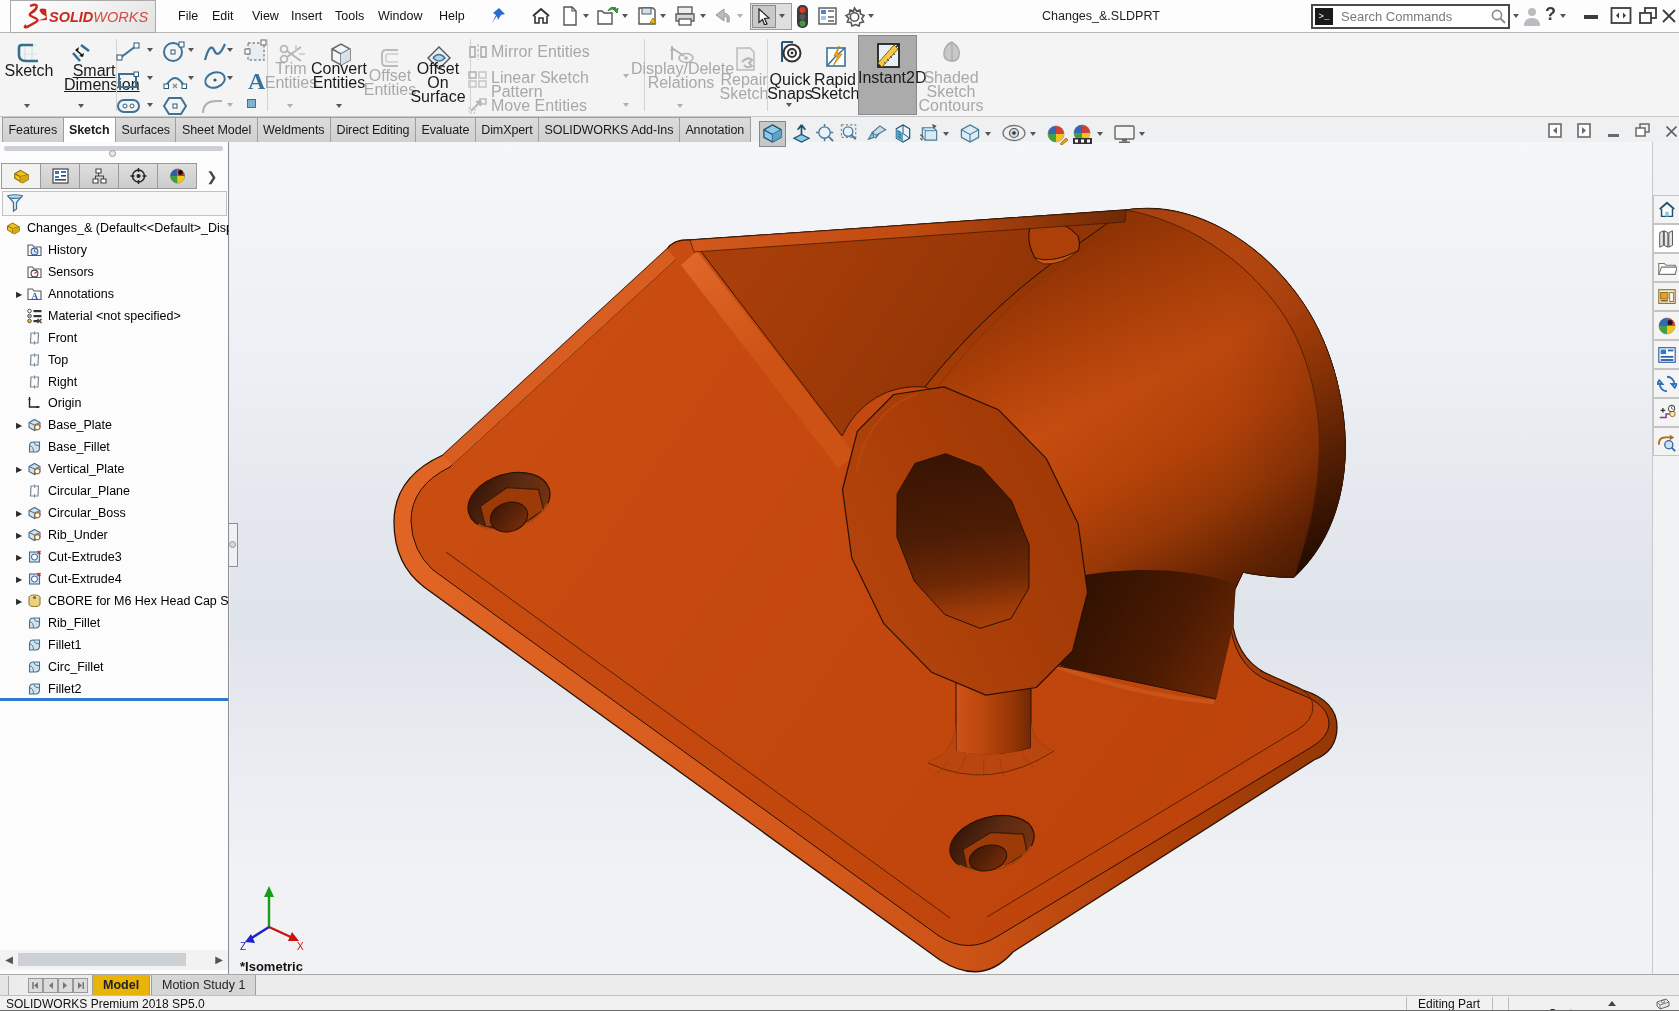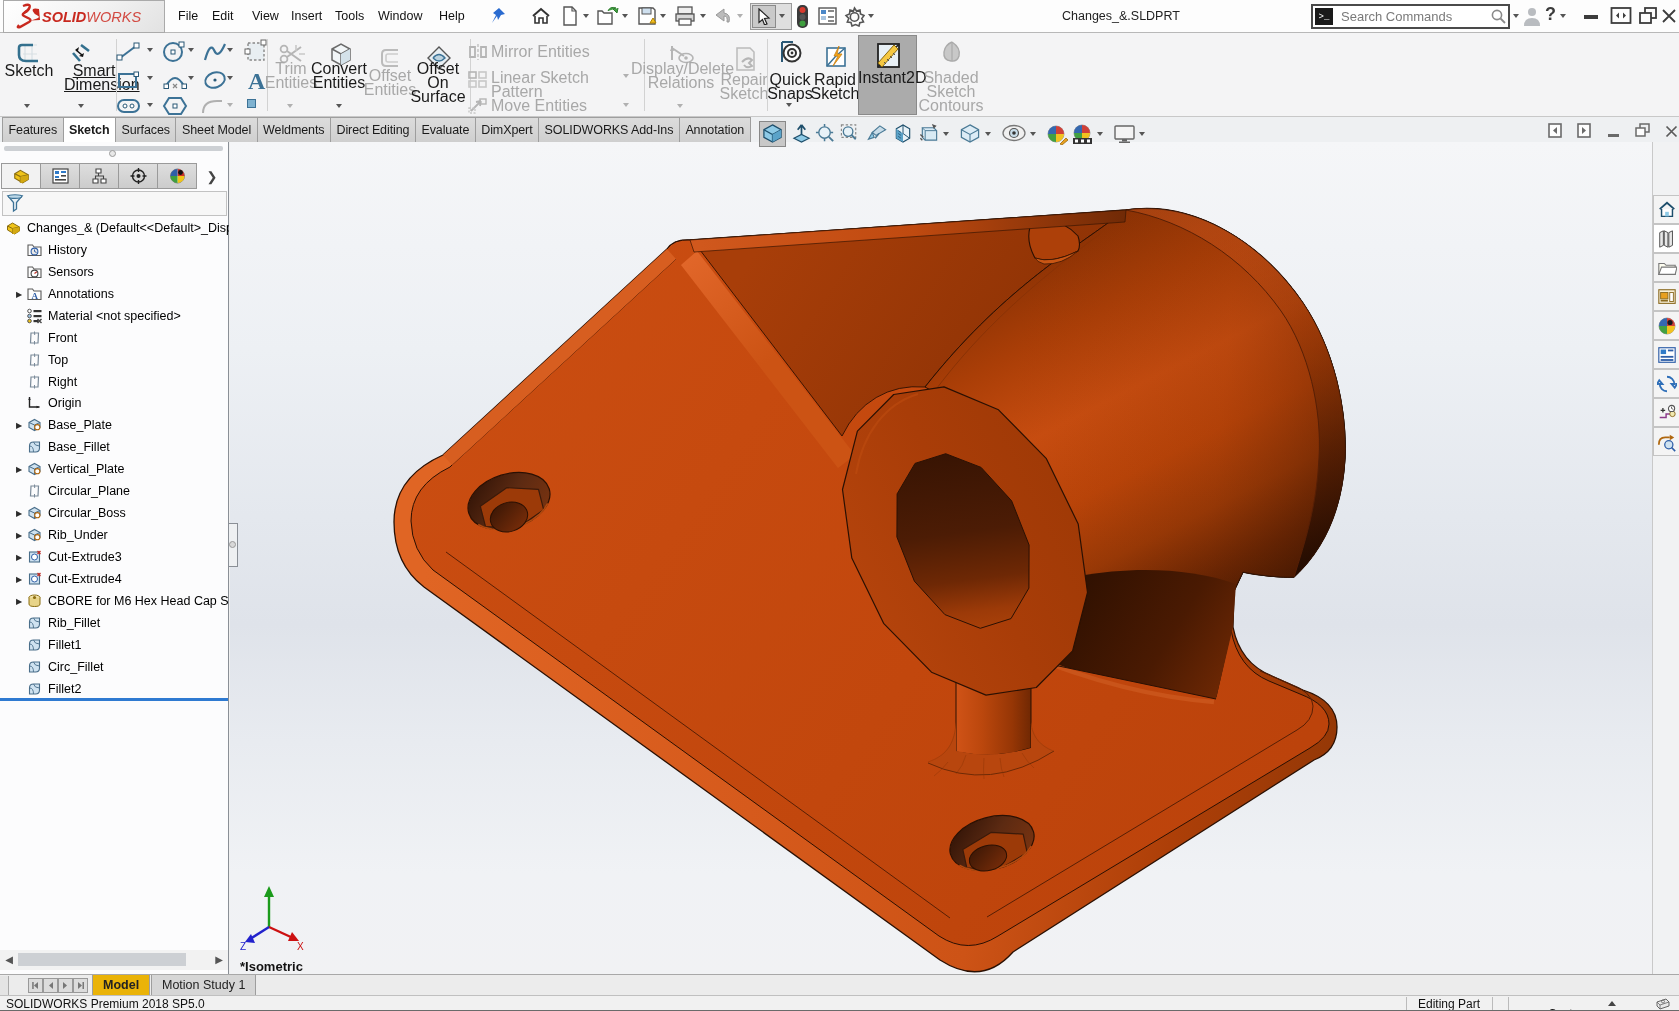--- a/index.html
+++ b/index.html
@@ -1,21 +1,21 @@
 <!DOCTYPE html>
 <html><head><meta charset="utf-8"><style>
 *{margin:0;padding:0;box-sizing:border-box;}
 html,body{width:1679px;height:1011px;overflow:hidden;}
 body{font-family:"Liberation Sans",sans-serif;background:#f0f0f0;position:relative;font-size:12px;color:#222;}
 .abs{position:absolute;}
 
 #titlebar{position:absolute;left:0;top:0;width:1679px;height:33px;background:#fdfdfd;border-bottom:1px solid #b8b8b8;}
-#logo{position:absolute;left:3px;top:0;width:162px;height:33px;background:linear-gradient(135deg,#ffffff 0%,#f2f2f2 55%,#e2e2e2 100%);border:1px solid #aaa;display:flex;align-items:center;}
+#logo{position:absolute;left:10px;top:0;width:146px;height:33px;background:linear-gradient(135deg,#ffffff 0%,#f2f2f2 55%,#e2e2e2 100%);border:1px solid #aaa;display:flex;align-items:center;}
 .mi{top:9px;font-size:12.5px;color:#111;}
-#title{position:absolute;left:1042px;top:0;height:33px;line-height:33px;font-size:12.5px;color:#222;margin-left:20px;}
+#title{position:absolute;left:1042px;top:0;height:33px;line-height:33px;font-size:12.5px;color:#222;}
 #search{position:absolute;left:1311px;top:4px;width:199px;height:25px;border:2px solid #4a4a4a;background:#fff;display:flex;align-items:center;}
 
 #ribbon{position:absolute;left:0;top:33px;width:1679px;height:84px;background:#f4f4f5;border-bottom:1px solid #c8c8c8;}
 .rsep{position:absolute;top:6px;height:72px;width:1px;background:#d2d2d2;}
 .rlbl{position:absolute;text-align:center;font-size:16px;color:#1a1a1a;line-height:14px;}
 .rlbl.dis{color:#a8a8a8;}
 .caret{width:0;height:0;border-left:3.5px solid transparent;border-right:3.5px solid transparent;border-top:4px solid #555;display:inline-block;}
 .caret.dis{border-top-color:#b0b0b0;}
 
 #tabband{position:absolute;left:0;top:117px;width:1679px;height:25px;background:#eef0f2;}

